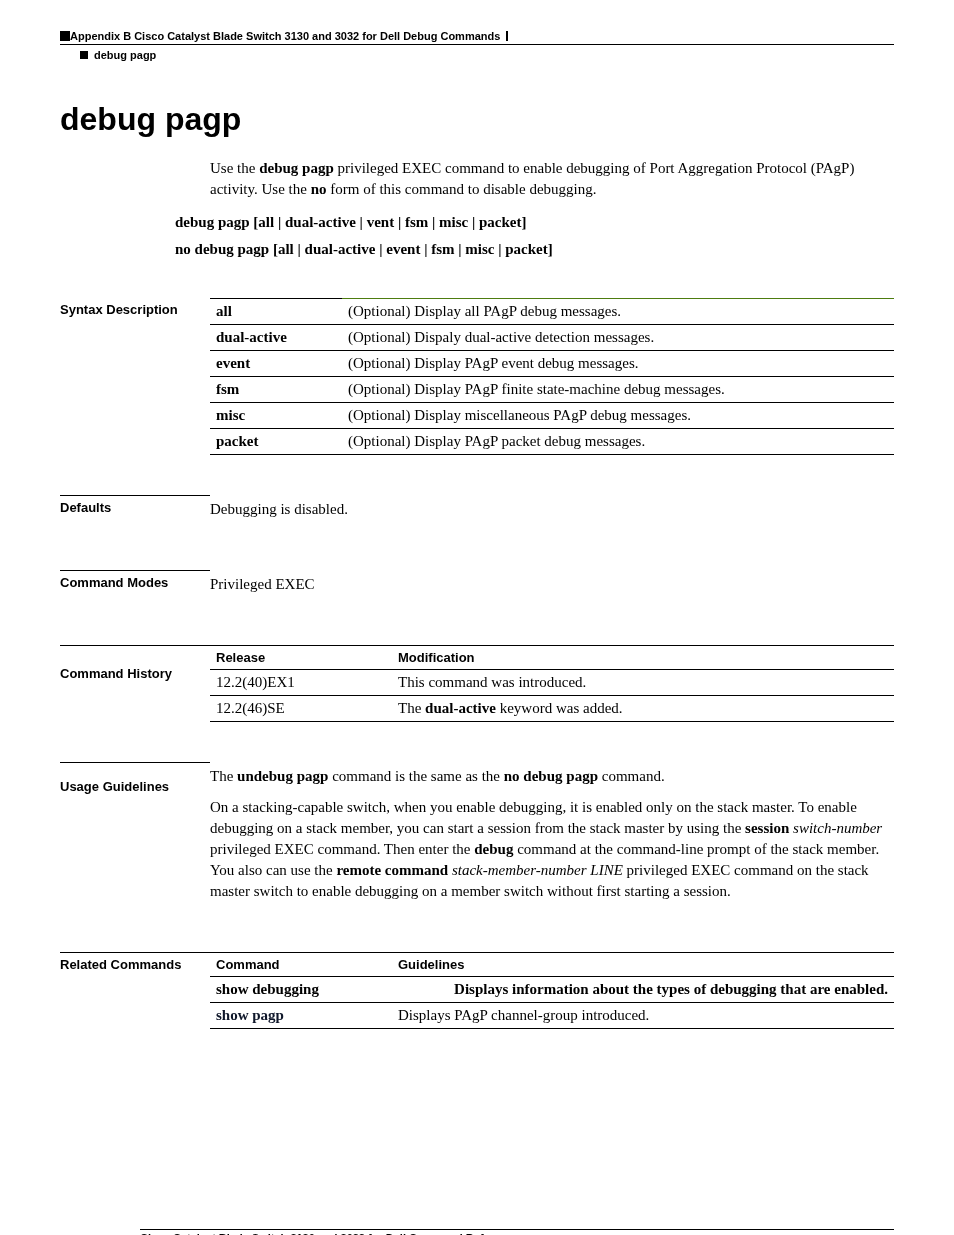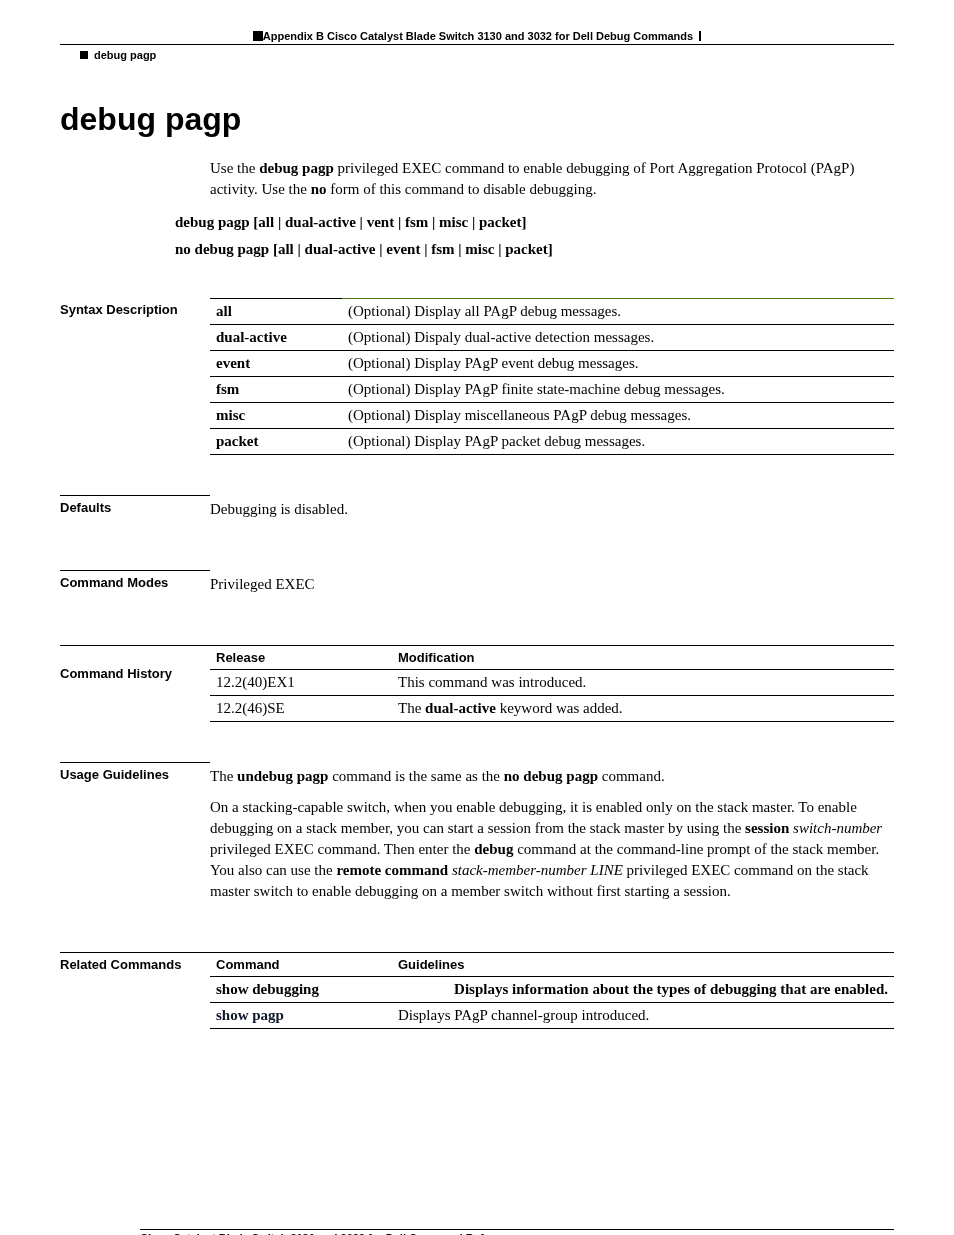--- a/index.html
+++ b/index.html
@@ -7,21 +7,21 @@
     font-size: 15px;
     color: #000;
     background: #fff;
     margin: 0;
     padding: 30px 60px 40px 60px;
     width: 954px;
     box-sizing: border-box;
   }
   .top-header {
     display: flex;
-    justify-content: center;
+    justify-content: flex-start;
     align-items: center;
     font-family: Arial, Helvetica, sans-serif;
     font-size: 11px;
     font-weight: bold;
     border-bottom: 1px solid #000;
     padding-bottom: 2px;
     margin-bottom: 4px;
   }
   .top-header .left-mark { display:flex; align-items:center; gap:6px;}
   .top-header .left-mark .sq { width:10px; height:10px; background:#000;}
@@ -184,21 +184,21 @@
       <tr>
             <td>12.2(46)SE</td>
             <td><span>The </span><b>dual-active</b><span> keyword was added.</span></td>
           </tr>
     </tbody>
       </table>
   </div>
 </div>
 
 <div class="section">
-  <div class="label" style="border-top:1px solid #000; padding-top:4px;">Usage Guidelines</div>
+  <div class="label" style="border-top:1px solid #000; padding-top:16px;">Usage Guidelines</div>
   <div class="content">
     <p>
       <span>The </span><b>undebug pagp</b><span> command is the same as the </span><b>no debug pagp</b><span> command.</span>
     </p>
     <p>
       <span>On a stacking-capable switch, when you enable debugging, it is enabled only on the stack master. To enable debugging on a stack member, you can start a session from the stack master by using the </span><b>session</b><span> </span><i>switch-number</i><span> privileged EXEC command. Then enter the </span><b>debug</b><span> command at the command-line prompt of the stack member. You also can use the </span><b>remote command</b><span> </span><i>stack-member-number LINE</i><span> privileged EXEC command on the stack master switch to enable debugging on a member switch without first starting a session.</span>
     </p>
   </div>
 </div>
 

